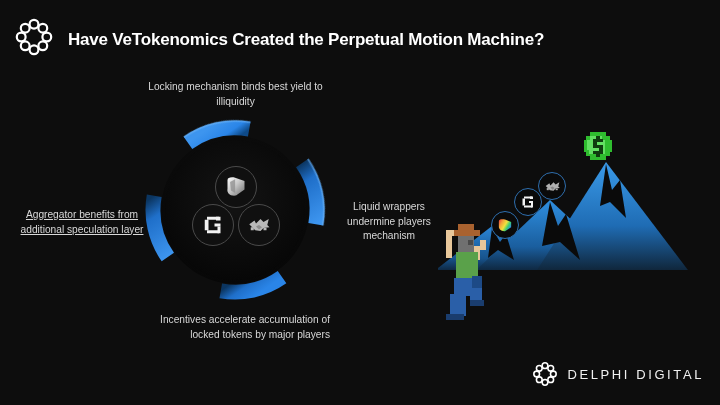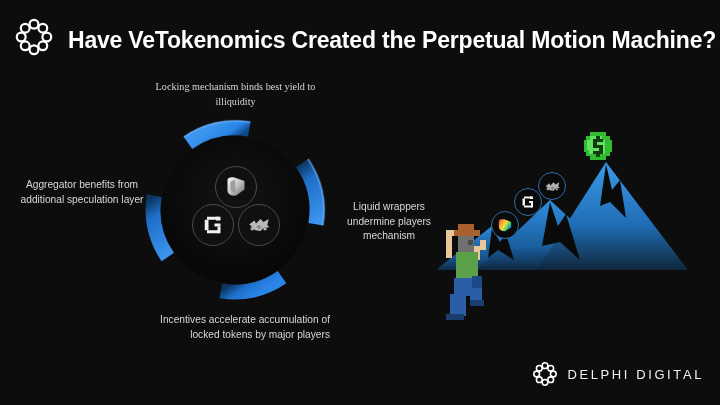--- a/index.html
+++ b/index.html
@@ -21,21 +21,21 @@
   .header {
     position: absolute;
     top: 17px;
     left: 14px;
     display: flex;
     align-items: center;
     gap: 14px;
   }
   .brand-ring { width: 40px; height: 40px; flex: 0 0 40px; }
   .title {
-    font-size: 23px;
+    font-size: 17px;
     font-weight: 700;
     letter-spacing: -0.2px;
     color: #ffffff;
     white-space: nowrap;
     margin-top: 6px;
   }
 
   
   .diagram {
     position: absolute;
@@ -68,22 +68,22 @@
   .badge-right { width: 40px; height: 40px; left: 101px; top: 92px; }
 
   
   .callout {
     position: absolute;
     font-size: 10.2px;
     line-height: 14.5px;
     color: #d8d8d8;
     text-align: center;
   }
-  .callout-top    { left: 148px; top: 80px;  width: 175px; font-family: Liberation Serif, serif; }
-  .callout-left   { left: 14px;  top: 178px; width: 136px; }
+  .callout-top    { left: 148px; top: 80px;  width: 175px; }
+  .callout-left   { left: 14px;  top: 208px; width: 136px; text-decoration: underline; }
   .callout-right  { left: 330px; top: 200px; width: 118px; }
   .callout-bottom { left: 150px; top: 313px; width: 180px; text-align: right; }
 
   
   .scene {
     position: absolute;
     left: 432px;
     top: 118px;
     width: 272px;
     height: 245px;

